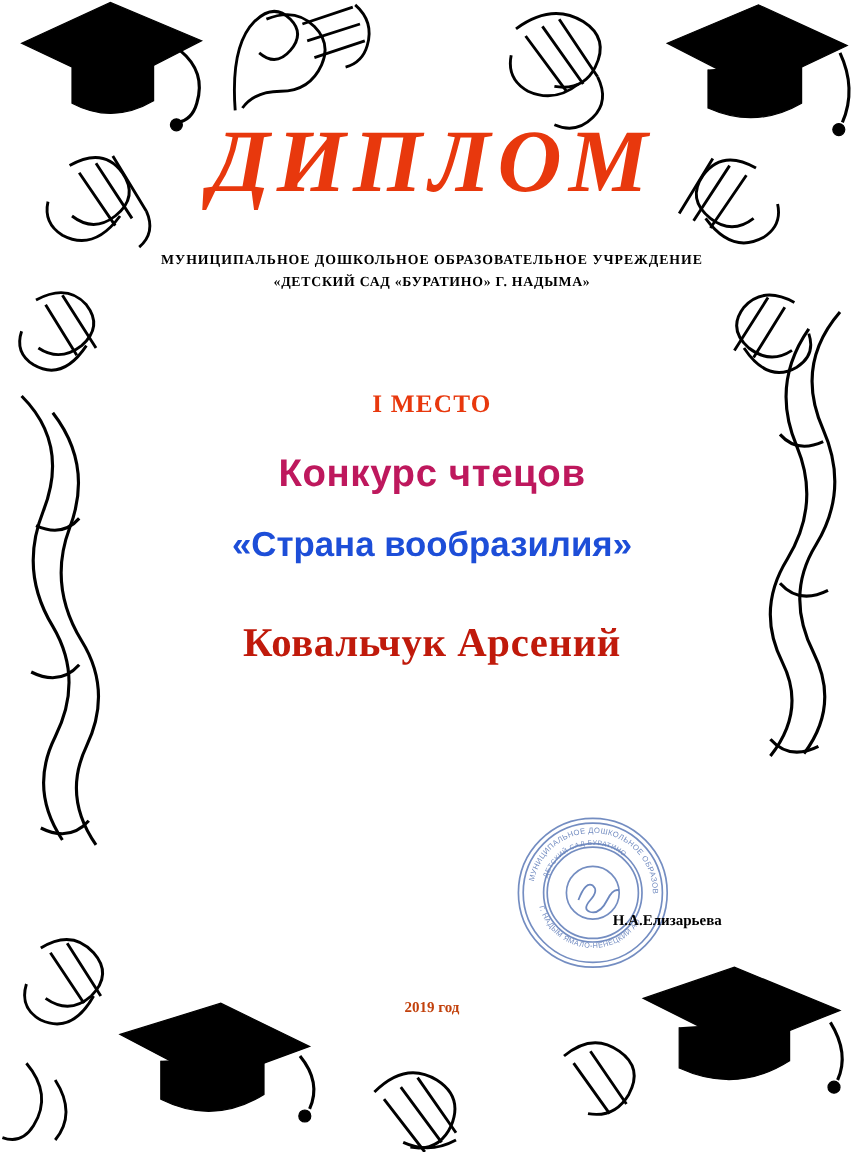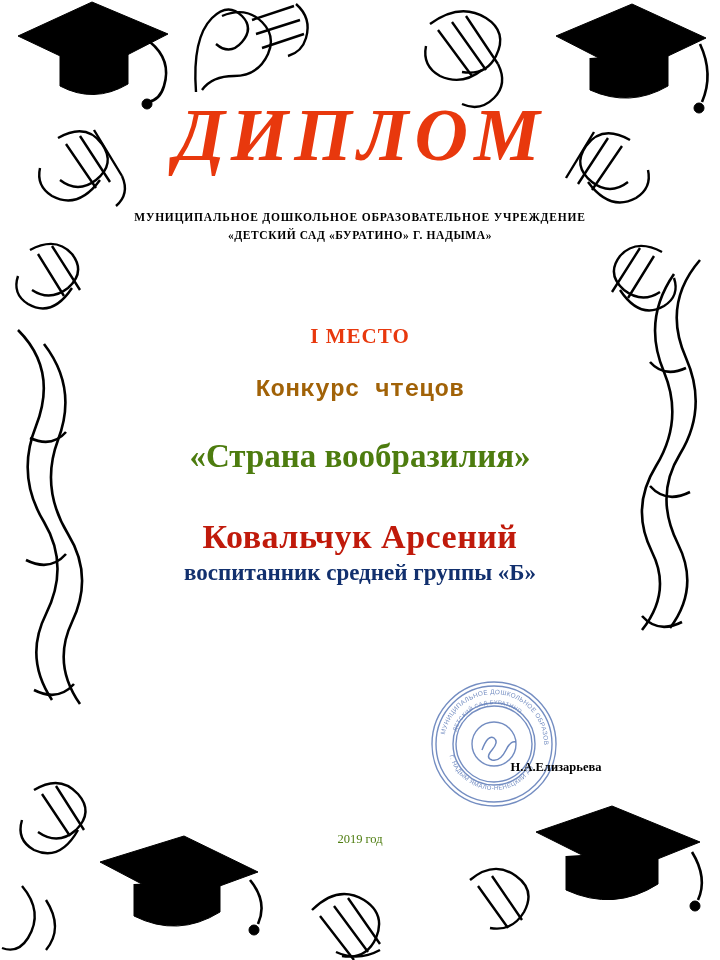--- a/index.html
+++ b/index.html
@@ -80,36 +80,36 @@
     font-size: 21px;
     color: #e8380d;
     letter-spacing: 1px;
   }
 
   .contest {
     position: absolute;
     top: 376px;
     left: 0;
     width: 540px;
-    font-family: Liberation Mono, monospace;
-    font-weight: bold;
-    font-size: 24px;
-    color: #a16207;
+    font-family: Liberation Sans, sans-serif;
+    font-weight: bold;
+    font-size: 32px;
+    color: #be185d;
     letter-spacing: 0.5px;
   }
 
   .contest-name {
     position: absolute;
     top: 438px;
     left: 0;
     width: 540px;
-    font-family: Liberation Serif, serif;
-    font-weight: bold;
-    font-size: 33px;
-    color: #4d7c0f;
+    font-family: Liberation Sans, sans-serif;
+    font-weight: bold;
+    font-size: 29px;
+    color: #1d4ed8;
     letter-spacing: 0px;
   }
 
   .recipient {
     position: absolute;
     top: 518px;
     left: 0;
     width: 540px;
     font-family: "Liberation Serif", serif;
     font-weight: bold;
@@ -157,23 +157,23 @@
     font-size: 12.5px;
     color: #000000;
   }
 
   .year {
     position: absolute;
     top: 832px;
     left: 0;
     width: 540px;
     font-family: "Liberation Serif", serif;
-    font-weight: normal;
+    font-weight: bold;
     font-size: 12.5px;
-    color: #4d7c0f;
+    color: #c2410c;
   }
 
   
   #stamp {
     position: absolute;
     left: 338px;
     top: 678px;
     width: 132px;
     height: 132px;
     opacity: 0.78;
@@ -301,21 +301,20 @@
     </div>
 
     <div class="place">I МЕСТО</div>
 
     <div class="contest">Конкурс чтецов</div>
 
     <div class="contest-name">«Страна вообразилия»</div>
 
     <div class="recipient">Ковальчук  Арсений</div>
 
-    <div class="recipient-sub">воспитанник средней  группы «Б»</div>
 
     <svg id="stamp" viewBox="0 0 132 132" xmlns="http://www.w3.org/2000/svg">
       <defs>
         <path id="arc-top" d="M 16,66 A 50,50 0 0 1 116,66"></path>
         <path id="arc-bottom" d="M 20,66 A 46,46 0 0 0 112,66"></path>
         <path id="arc-top2" d="M 26,66 A 40,40 0 0 1 106,66"></path>
       </defs>
       <g fill="none" stroke="#3a5ea8" stroke-width="1.4" opacity="0.9">
         <circle cx="66" cy="66" r="62"></circle>
         <circle cx="66" cy="66" r="58"></circle>

